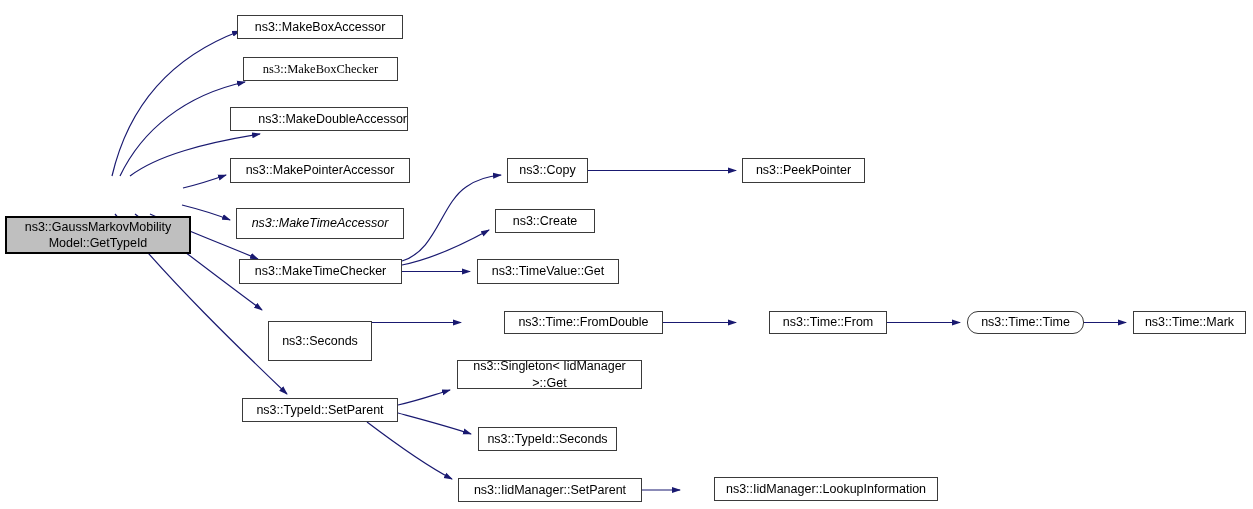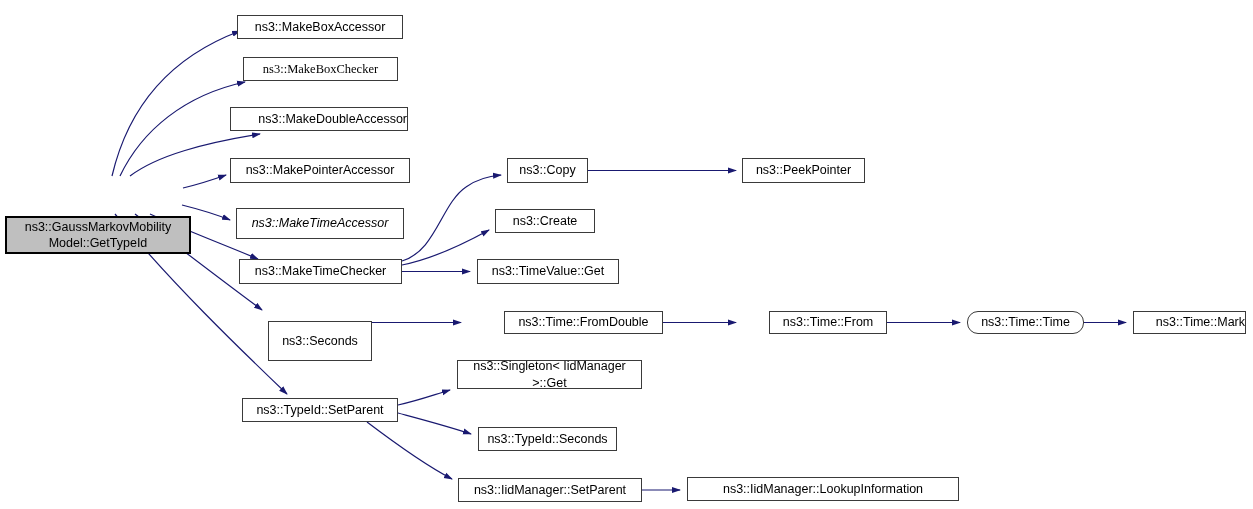--- a/index.html
+++ b/index.html
@@ -141,20 +141,20 @@
       </div>
       <div class="node" style="left: 742px; top: 158px; width: 123px; height: 25px;">
         <span class="node-line">ns3::PeekPointer</span>
       </div>
       <div class="node" style="left: 743px; top: 311px; width: 118px; height: 23px; margin-left: 26px;">
         <span class="node-line">ns3::Time::From</span>
       </div>
       <div class="node" style="left: 967px; top: 311px; width: 117px; height: 23px; border-radius: 11px;">
         <span class="node-line">ns3::Time::Time</span>
       </div>
-      <div class="node" style="left: 1133px; top: 311px; width: 113px; height: 23px; align-items: flex-end;">
+      <div class="node" style="left: 1133px; top: 311px; width: 113px; height: 23px;">
         <span class="node-line">ns3::Time::Mark</span>
       </div>
-      <div class="node" style="left: 687px; top: 477px; width: 272px; height: 24px;">
+      <div class="node" style="left: 714px; top: 477px; width: 224px; height: 24px;">
         <span class="node-line">ns3::IidManager::LookupInformation</span>
       </div>
     </div>
 </div>
 
 </body></html>

